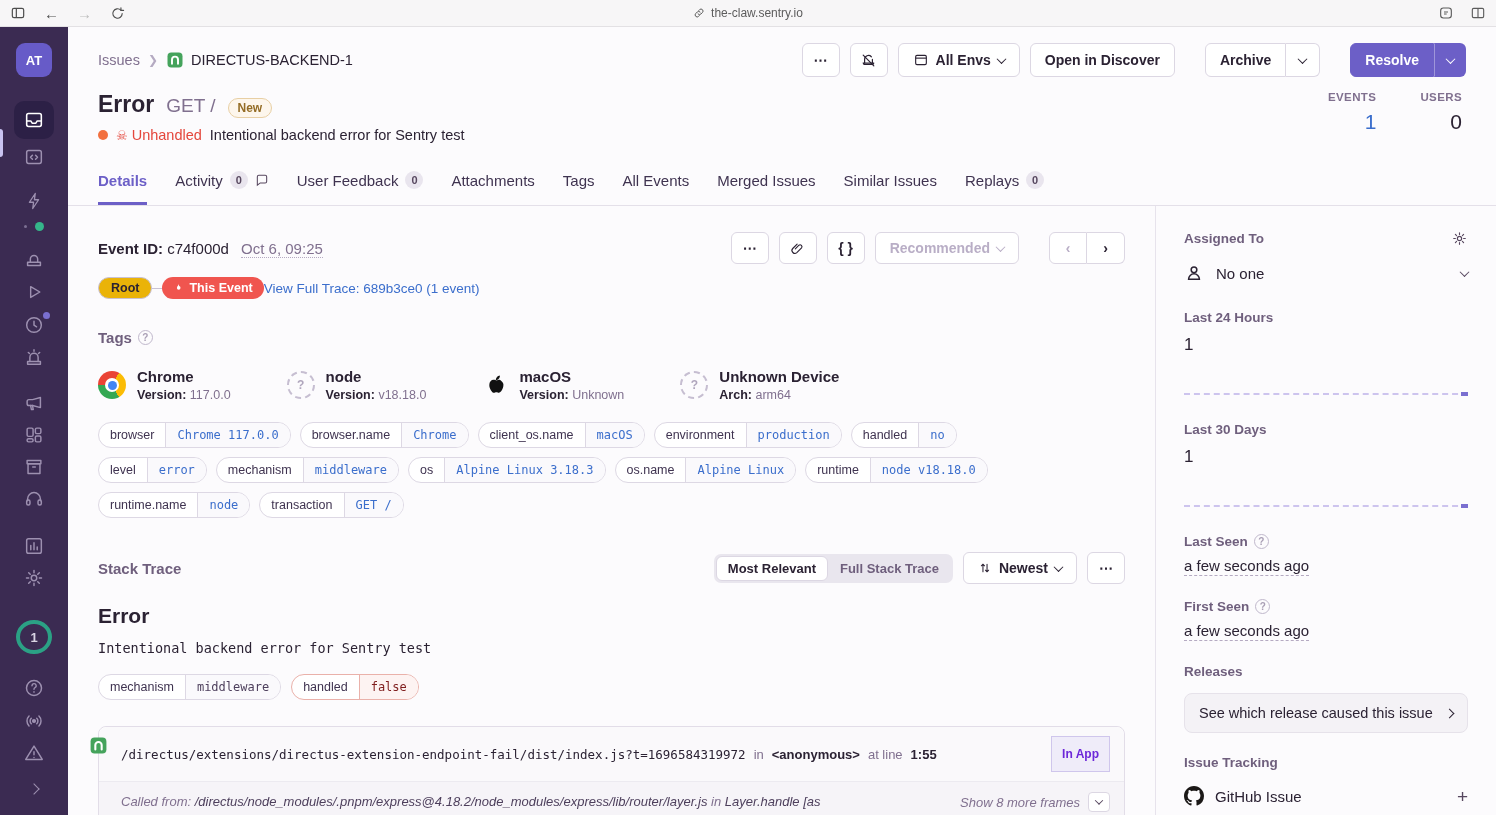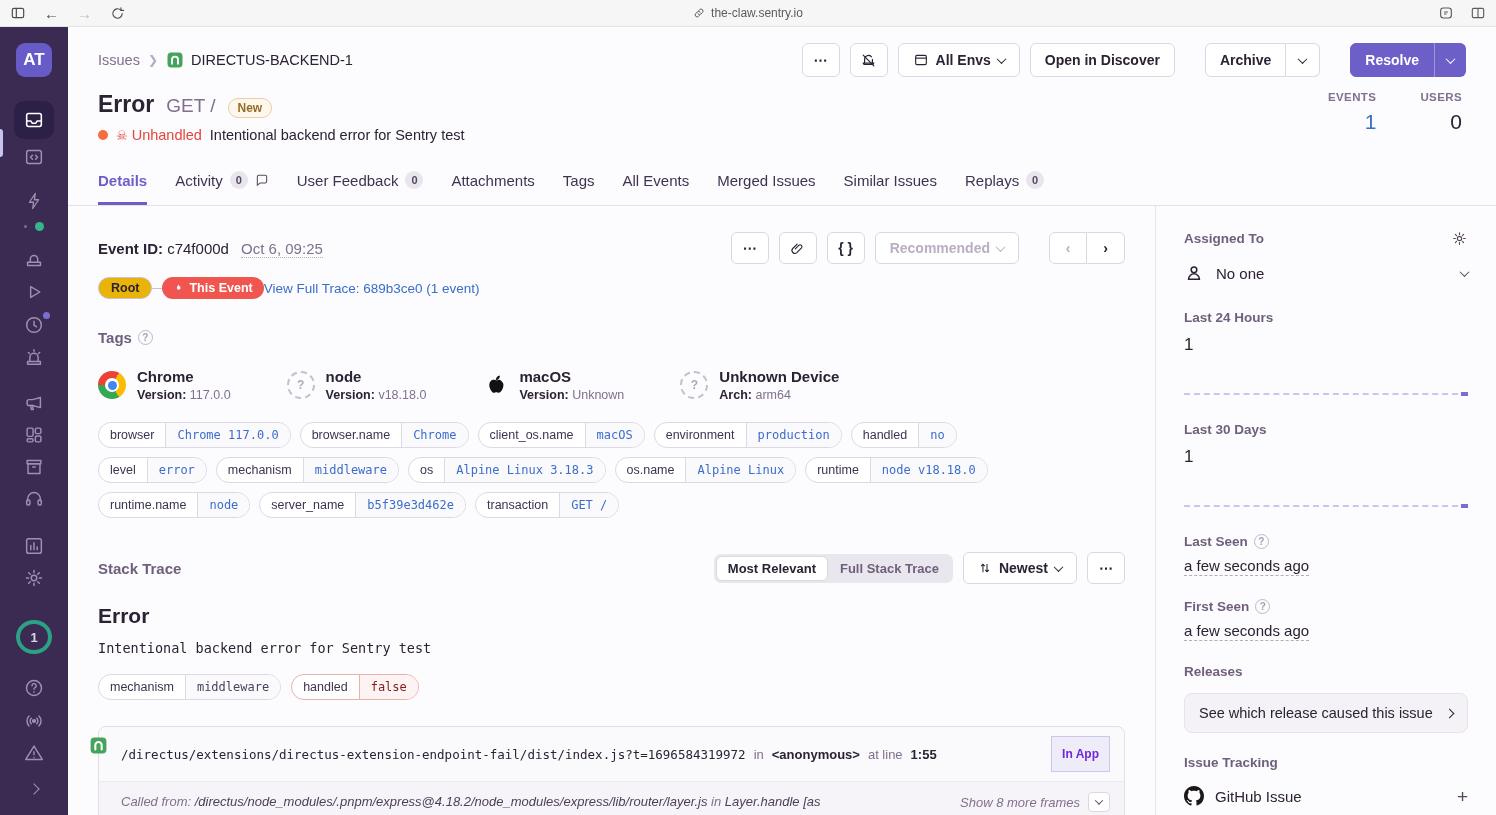--- a/index.html
+++ b/index.html
@@ -11,21 +11,21 @@
   .chrome { height:27px; background:#f7f6f7; border-bottom:1px solid #e3e1e4; display:flex; align-items:center; padding:0 10px; position:relative; }
   .chrome .nav-btns { display:flex; align-items:center; gap:18px; color:#4d4d4d; }
   .chrome .fwd { color:#bdbdbd; }
   .chrome .url { position:absolute; left:50%; transform:translateX(-50%); display:flex; align-items:center; gap:6px; color:#5c5c5c; font-size:12px; }
   .chrome .right-btns { margin-left:auto; display:flex; gap:16px; color:#5c5c5c; }
   .chrome .glyph { font-size:15px; line-height:1; cursor:pointer; }
 
   
   .app { display:flex; height:788px; }
   .sidenav { width:68px; background:#3b2b52; display:flex; flex-direction:column; align-items:center; padding:16px 0 10px; flex:0 0 68px; position:relative; }
-  .avatar { width:36px; height:36px; border-radius:9px; background:#675bc8; color:#fff; font-weight:700; font-size:17px; display:flex; align-items:center; justify-content:center; margin-bottom:22px; cursor:pointer; }
+  .avatar { width:36px; height:36px; border-radius:9px; background:#675bc8; color:#fff; font-weight:700; font-size:13px; display:flex; align-items:center; justify-content:center; margin-bottom:22px; cursor:pointer; }
   .nav-item { width:40px; height:34px; display:flex; align-items:center; justify-content:center; color:#9d90b0; cursor:pointer; position:relative; }
   .nav-item.active { background:#2c2046; border-radius:10px; color:#fff; height:40px; margin:2px 0; }
   .active-sliver { position:absolute; left:0; top:102px; width:3px; height:28px; background:#c9c3f0; border-radius:0 3px 3px 0; }
   .nav-dots { height:20px; display:flex; align-items:center; gap:8px; }
   .nav-dots .d1 { width:3px; height:3px; border-radius:50%; background:#7c6f93; }
   .nav-dots .d2 { width:9px; height:9px; border-radius:50%; background:#35b58a; }
   .dot-badge { position:absolute; top:3px; right:4px; width:7px; height:7px; border-radius:50%; background:#7a6fd0; }
   .ring { width:36px; height:36px; border-radius:50%; border:4px solid #2ba185; color:#d9d4e4; font-size:13px; font-weight:700; display:flex; align-items:center; justify-content:center; margin:26px 0 18px; cursor:pointer; }
 
   
@@ -537,24 +537,20 @@
             </span>
           <span class="tagpill">
               <span class="k">runtime</span>
               <span class="v">node v18.18.0</span>
             </span>
           <span class="tagpill">
               <span class="k">runtime.name</span>
               <span class="v">node</span>
             </span>
           <span class="tagpill">
-              <span class="k">server_name</span>
-              <span class="v">b5f39e3d462e</span>
-            </span>
-          <span class="tagpill">
               <span class="k">transaction</span>
               <span class="v">GET /</span>
             </span>
         </div>
 
         <div class="stack-head">
           <div class="sec-h">
               <span>Stack Trace</span>
             </div>
           <div class="stack-ctrls">

